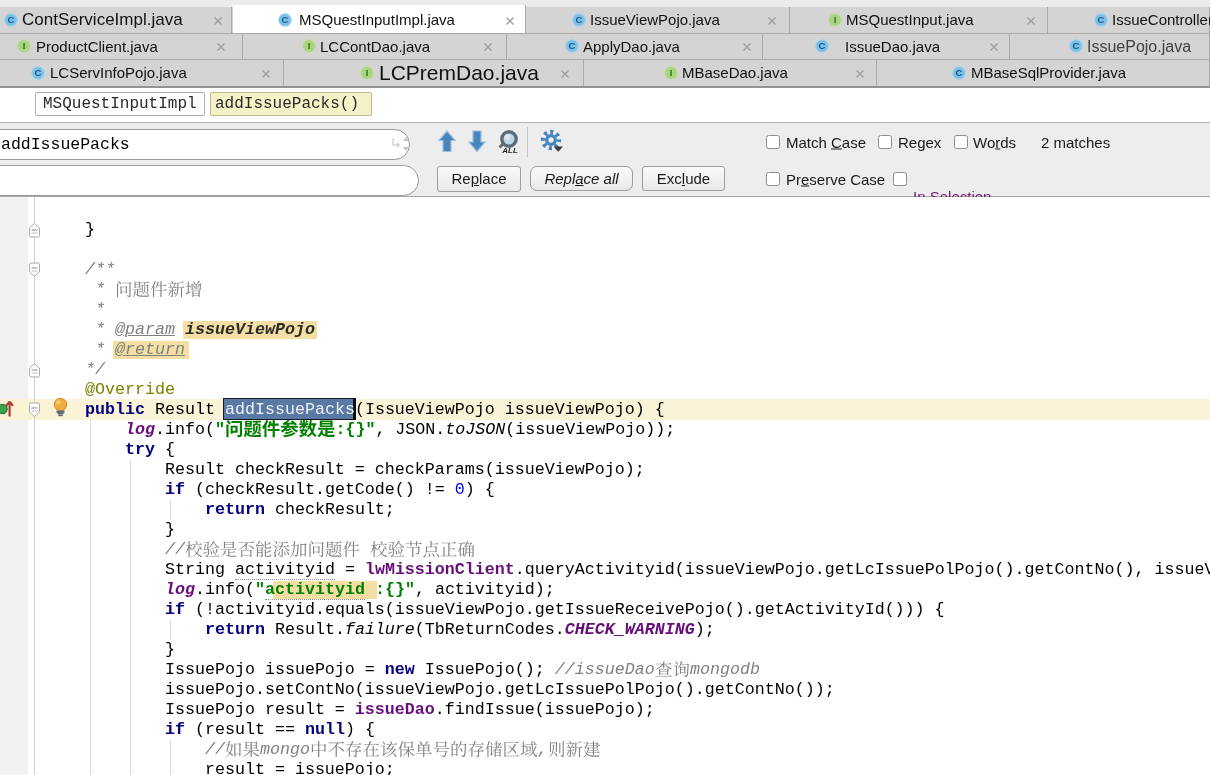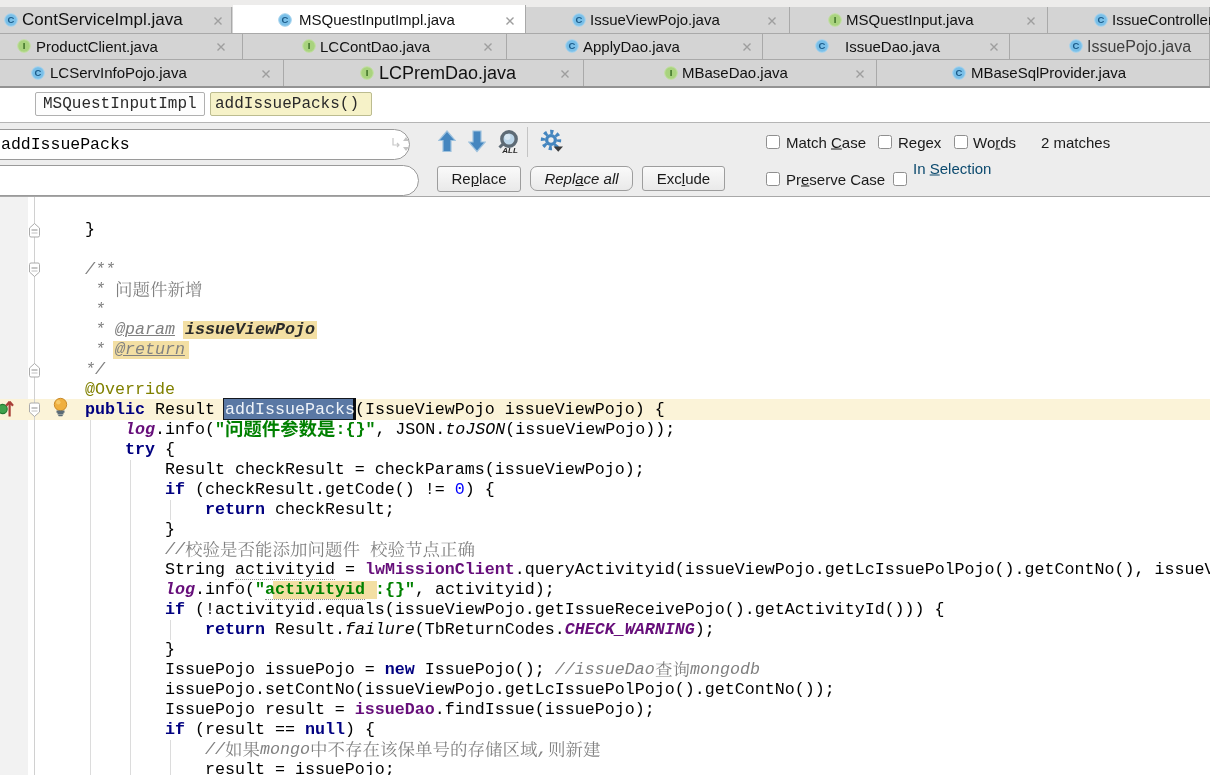--- a/index.html
+++ b/index.html
@@ -93,21 +93,21 @@
   </svg>
 <div class="abs lbl" style="left:50px;top:60px;height:26px;font-size:15px;color:#111;line-height:26px;white-space:nowrap;">LCServInfoPojo.java</div>
 <svg style="position:absolute;left:261px;top:69px" width="10" height="10" viewBox="0 0 10 10">
     <path d="M1.5,1.5 L8.5,8.5 M8.5,1.5 L1.5,8.5" stroke="#9E9E9E" stroke-width="1.4"></path>
   </svg>
 <div class="tab" style="left:285px;top:60px;width:299px;height:26px;background:#D4D4D4;"></div>
 <svg style="position:absolute;left:360px;top:66px" width="14" height="14" viewBox="0 0 14 14">
     <circle cx="7" cy="7" r="6.3" fill="#A9D37E" stroke="#C2E0A2" stroke-width="1"></circle>
     <text x="7" y="10.4" font-family="Liberation Sans" font-size="9.5" font-weight="bold" fill="#356A1F" text-anchor="middle">I</text>
   </svg>
-<div class="abs lbl" style="left:379px;top:60px;height:26px;font-size:18px;color:#111;line-height:26px;white-space:nowrap;">LCPremDao.java</div>
+<div class="abs lbl" style="left:379px;top:60px;height:26px;font-size:21px;color:#111;line-height:26px;white-space:nowrap;">LCPremDao.java</div>
 <svg style="position:absolute;left:560px;top:69px" width="10" height="10" viewBox="0 0 10 10">
     <path d="M1.5,1.5 L8.5,8.5 M8.5,1.5 L1.5,8.5" stroke="#9E9E9E" stroke-width="1.4"></path>
   </svg>
 <div class="tab" style="left:585px;top:60px;width:292px;height:26px;background:#D4D4D4;"></div>
 <svg style="position:absolute;left:664px;top:66px" width="14" height="14" viewBox="0 0 14 14">
     <circle cx="7" cy="7" r="6.3" fill="#A9D37E" stroke="#C2E0A2" stroke-width="1"></circle>
     <text x="7" y="10.4" font-family="Liberation Sans" font-size="9.5" font-weight="bold" fill="#356A1F" text-anchor="middle">I</text>
   </svg>
 <div class="abs lbl" style="left:682px;top:60px;height:26px;font-size:15px;color:#111;line-height:26px;white-space:nowrap;">MBaseDao.java</div>
 <svg style="position:absolute;left:855px;top:69px" width="10" height="10" viewBox="0 0 10 10">
@@ -161,21 +161,21 @@
 <div class="abs" style="left:766px;top:135px;width:14px;height:14px;box-sizing:border-box;background:#FFF;border:1px solid #8F8F8F;border-radius:2.5px;"></div>
 <div class="abs" style="left:786px;top:142px;transform:translateY(-50%);font-size:15px;color:#1A1A1A;white-space:nowrap;">Match <u>C</u>ase</div>
 <div class="abs" style="left:878px;top:135px;width:14px;height:14px;box-sizing:border-box;background:#FFF;border:1px solid #8F8F8F;border-radius:2.5px;"></div>
 <div class="abs" style="left:898px;top:142px;transform:translateY(-50%);font-size:15px;color:#1A1A1A;white-space:nowrap;">Re<u>g</u>ex</div>
 <div class="abs" style="left:954px;top:135px;width:14px;height:14px;box-sizing:border-box;background:#FFF;border:1px solid #8F8F8F;border-radius:2.5px;"></div>
 <div class="abs" style="left:973px;top:142px;transform:translateY(-50%);font-size:15px;color:#1A1A1A;white-space:nowrap;">Wo<u>r</u>ds</div>
 <div class="abs" style="left:1041px;top:142px;transform:translateY(-50%);font-size:15px;font-weight:normal;color:#1A1A1A;">2 matches</div>
 <div class="abs" style="left:766px;top:172px;width:14px;height:14px;box-sizing:border-box;background:#FFF;border:1px solid #8F8F8F;border-radius:2.5px;"></div>
 <div class="abs" style="left:786px;top:179px;transform:translateY(-50%);font-size:15px;color:#1A1A1A;white-space:nowrap;">Pr<u>e</u>serve Case</div>
 <div class="abs" style="left:893px;top:172px;width:14px;height:14px;box-sizing:border-box;background:#FFF;border:1px solid #8F8F8F;border-radius:2.5px;"></div>
-<div class="abs" style="left:913px;top:168px;transform:translateY(-50%);font-size:15px;color:#0c4a6e;white-space:nowrap;">In <u>S</u>election</div>
+<div class="abs" style="left:913px;top:196px;transform:translateY(-50%);font-size:15px;color:#701a75;white-space:nowrap;">In <u>S</u>election</div>
 <div class="abs" style="left:0;top:197px;width:1210px;height:578px;background:#FFFFFF;"></div>
 <div class="abs" style="left:0;top:197px;width:28px;height:578px;background:#F2F2F2;"></div>
 <div class="abs" style="left:0;top:399px;width:1210px;height:21px;background:#FBF3D8;"></div>
 <div class="abs" style="left:34px;top:197px;width:1px;height:578px;background:#D0D0D0;"></div>
 <div class="abs" style="left:90px;top:420px;width:1px;height:355px;background:#DCDCDC;"></div>
 <div class="abs" style="left:130px;top:460px;width:1px;height:315px;background:#DCDCDC;"></div>
 <div class="abs" style="left:170px;top:500px;width:1px;height:20px;background:#DCDCDC;"></div>
 <div class="abs" style="left:170px;top:620px;width:1px;height:20px;background:#DCDCDC;"></div>
 <div class="abs" style="left:170px;top:740px;width:1px;height:35px;background:#DCDCDC;"></div>
 <div class="abs" style="left:183px;top:321px;width:134px;height:18px;background:#F3DFA3;"></div>

